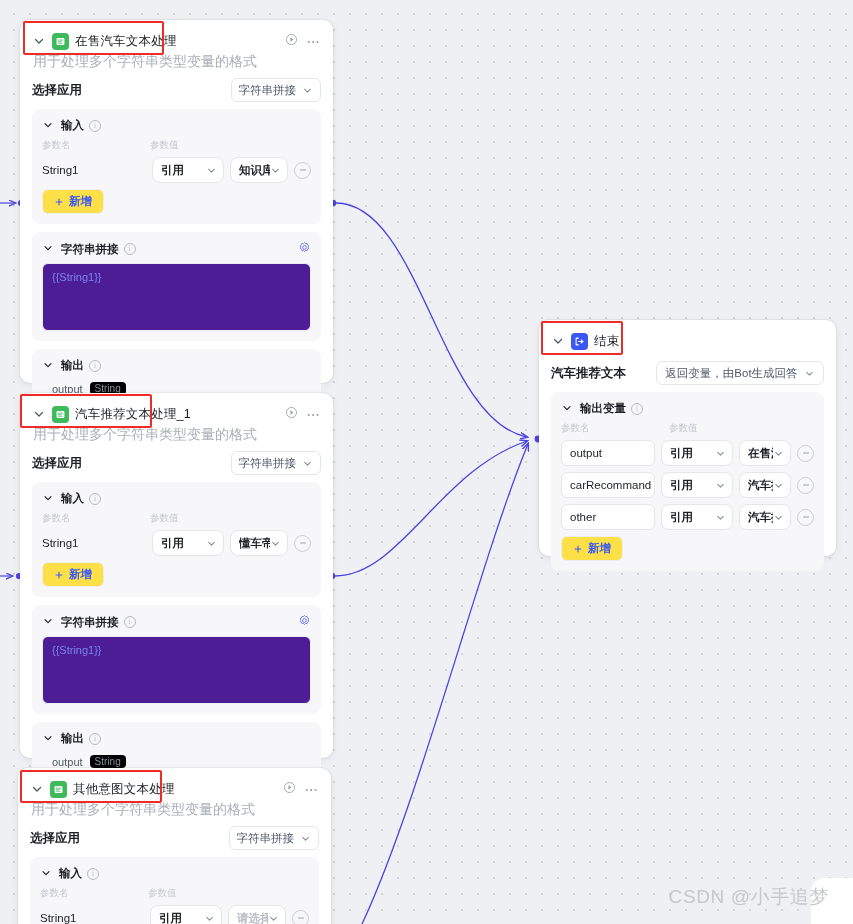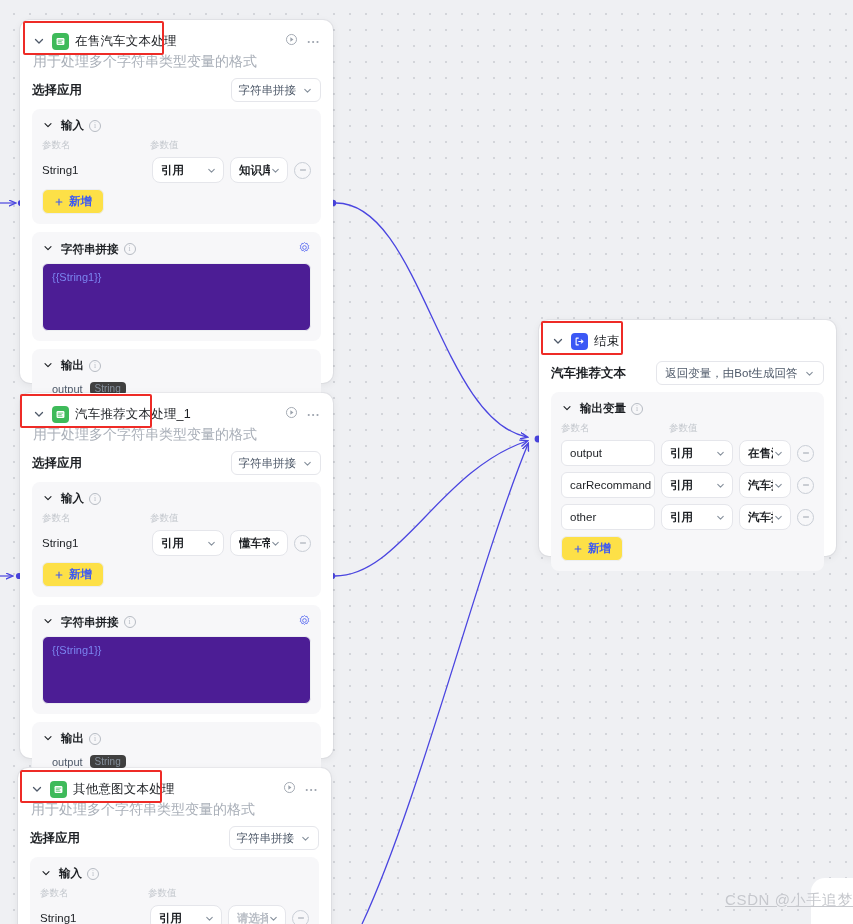--- a/index.html
+++ b/index.html
@@ -232,38 +232,37 @@
   .out-row {
     display: flex;
     align-items: center;
     gap: 7px;
     padding-left: 10px;
     margin-top: 9px;
     margin-bottom: 4px;
   }
   .out-name { font-size: 11px; color: #4e5969; }
   .type-tag {
-    background: #404040;
+    background: #000000;
     border-radius: 4px;
     padding: 1px 5px;
     font-size: 10px;
     color: #86909c;
   }
 
   
   #watermark {
     position: absolute;
-    right: 0;
+    right: 24px;
     bottom: 14px;
-    font-size: 15px;
+    font-size: 19px;
     color: #c6c8cd;
     letter-spacing: .6px;
     z-index: 30;
     white-space: nowrap;
-    text-decoration: underline;
   }
   #corner-panel {
     position: absolute;
     right: -14px;
     bottom: -18px;
     width: 56px;
     height: 64px;
     background: #fff;
     border-radius: 14px;
     z-index: 20;

